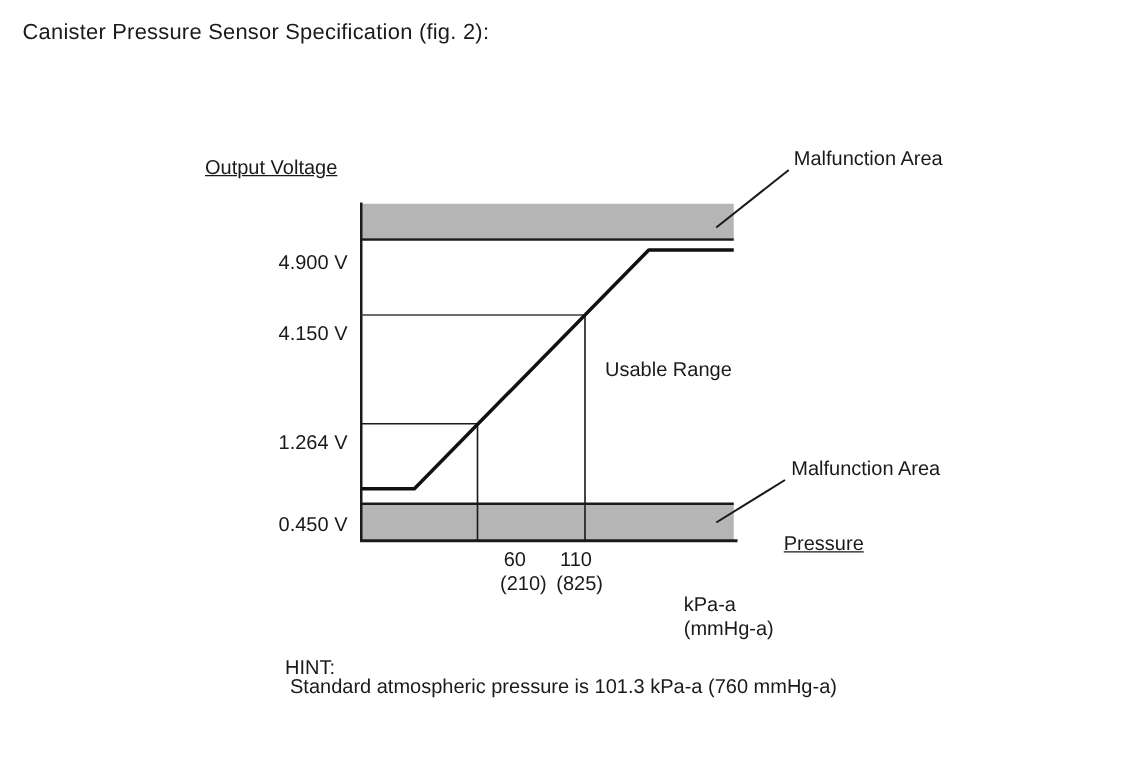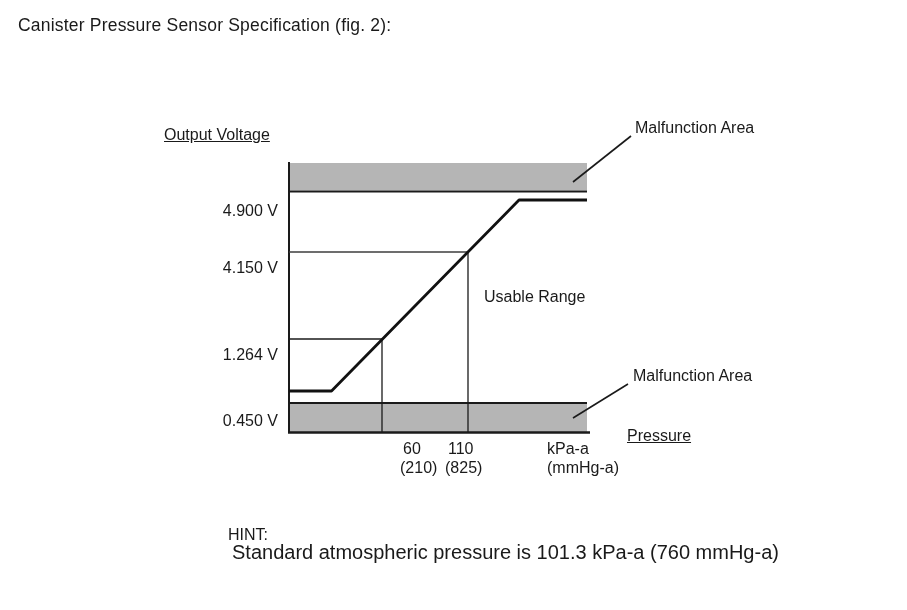--- a/index.html
+++ b/index.html
@@ -28,21 +28,21 @@
     text-align: right;
     font-size: 16px;
     margin-top: 16px;
   }
   .xtick {
     font-size: 16px;
     line-height: 18.5px;
   }
   .xtick .l1 { padding-left: 3px; }
   .hint-label { left: 228px; top: 526px; font-size: 16px; }
-  .hint-text  { left: 232px; top: 541px; font-size: 20px; }
+  .hint-text  { left: 232px; top: 541px; font-size: 16px; }
   svg.chart-canvas {
     position: absolute;
     left: 0; top: 0;
   }
 </style>
 </head>
 <body>
 
 <div class="page">
 
@@ -82,21 +82,21 @@
 
     <div class="abs xtick" style="left:352px; top:440px;margin-left:48px;">
       <div class="l1">60</div>
       <div class="l2">(210)</div>
     </div>
     <div class="abs xtick" style="left:445px; top:440px;">
       <div class="l1">110</div>
       <div class="l2">(825)</div>
     </div>
     <div class="abs xtick" style="left:547px; top:440px;">
-      <div class="l1" style="padding-left:0;">kPa-a</div>
+      <div class="l1" style="padding-left:0;margin-top:36px;">kPa-a</div>
       <div class="l2">(mmHg-a)</div>
     </div>
 
     <div class="abs lbl" style="left:635px; top:119px;">Malfunction Area</div>
     <div class="abs lbl" style="left:633px; top:367px;">Malfunction Area</div>
     <div class="abs lbl" style="left:484px; top:288px;">Usable Range</div>
   </div>
 
   <div>
     <div class="abs hint-label">HINT:</div>

